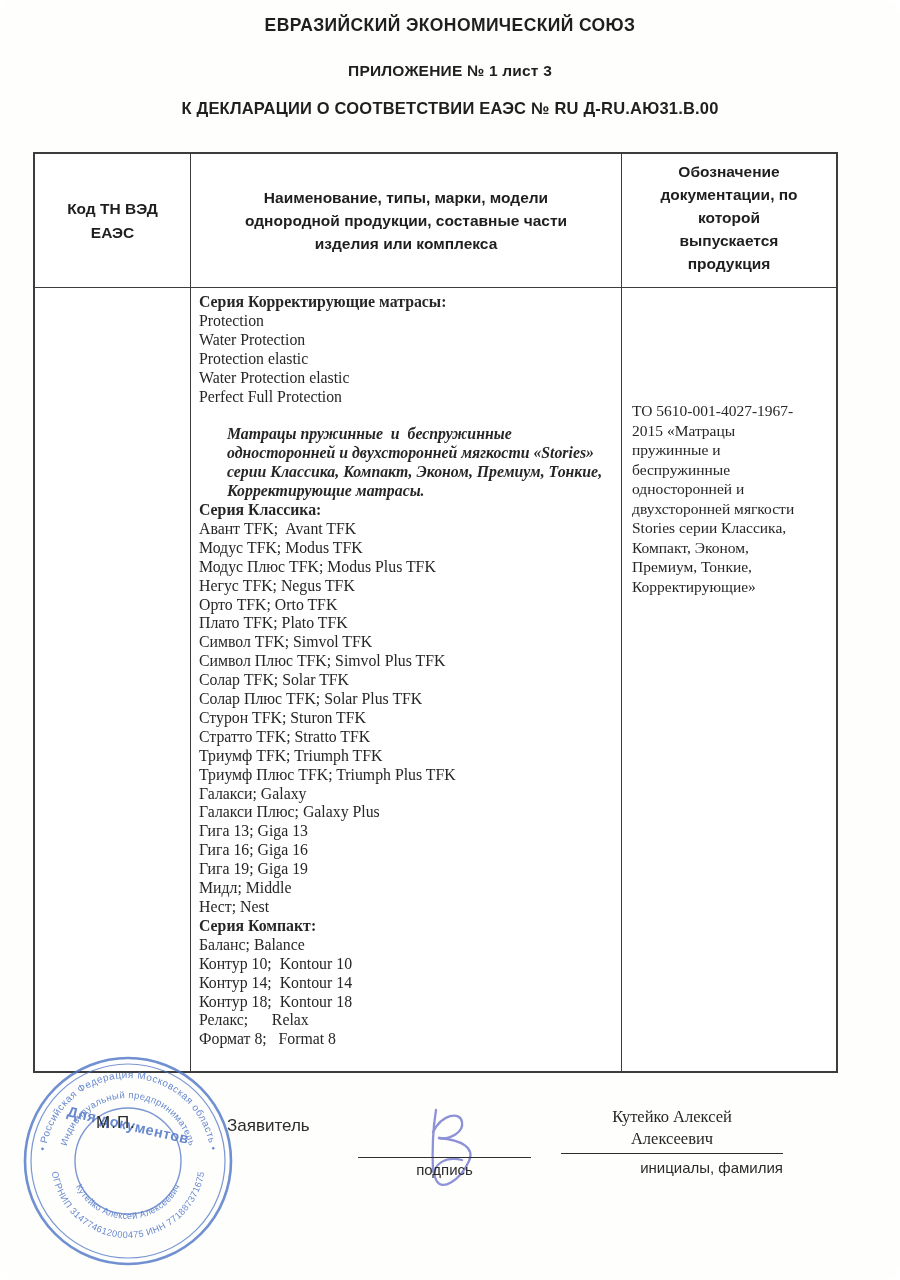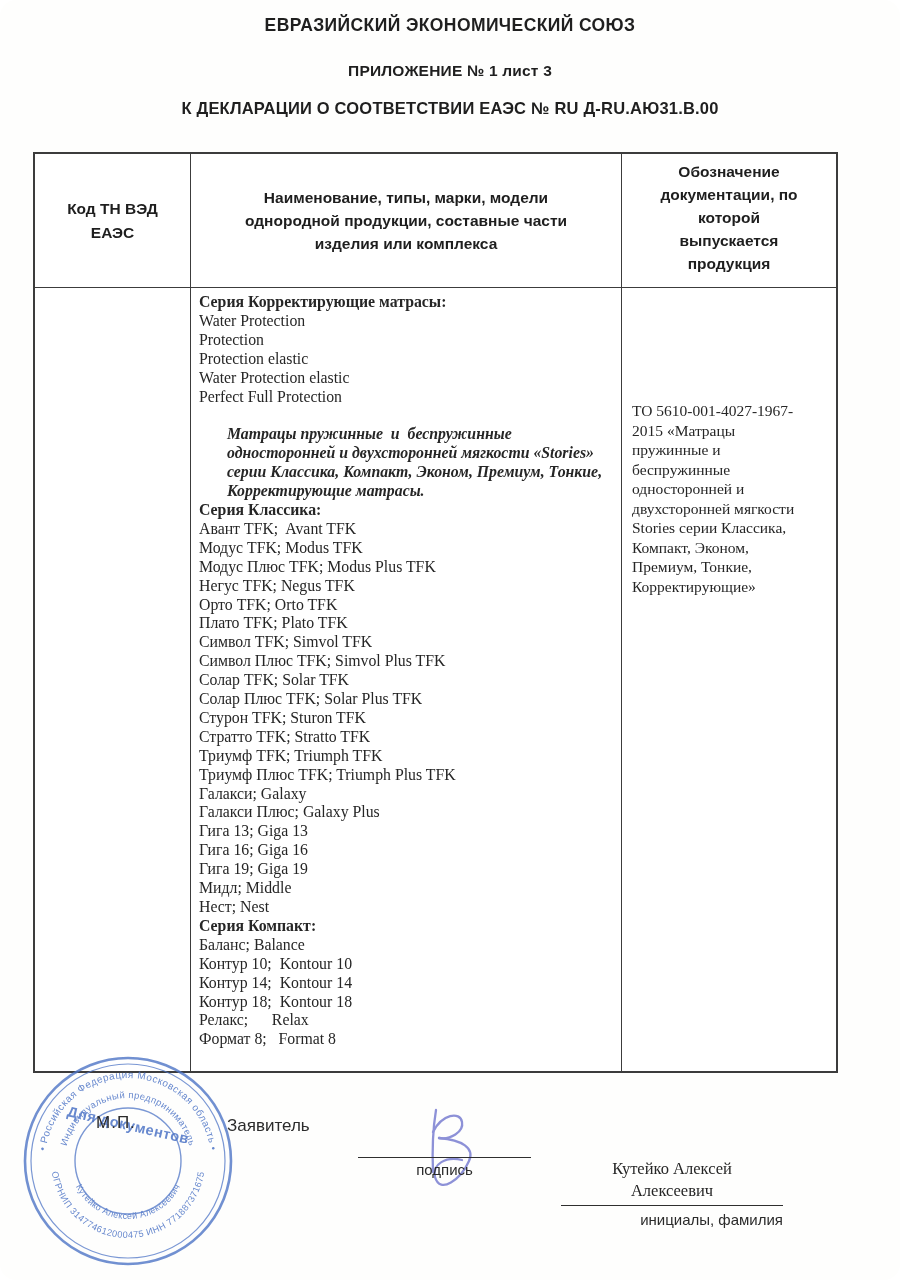--- a/index.html
+++ b/index.html
@@ -45,21 +45,21 @@
   
   .stamp   { position:absolute; left:19px;  top:1052px; }
   .mp      { position:absolute; left:96px;  top:1113px; font-size:17px; color:#2b2b2b; letter-spacing:1px; }
   .applicant { position:absolute; left:227px; top:1116px; font-size:17px; color:#2b2b2b; }
 
   .sig-block { position:absolute; left:358px; top:1107px; width:173px; }
   .sig-block .rule { margin-top:50px; border-top:1.8px solid #2f2f2f; }
   .sig-block .cap  { text-align:center; font-size:15px; margin-top:3px; color:#2b2b2b; }
   .sig-ink   { position:absolute; left:405px; top:1098px; }
 
-  .name-block { position:absolute; left:561px; top:1158px; width:222px; text-align:center;
+  .name-block { position:absolute; left:561px; top:1106px; width:222px; text-align:center;
                 font-family:"Liberation Serif", serif; font-size:16.5px; line-height:22px; color:#262626; }
   .name-block .rule { border-top:1.8px solid #2f2f2f; margin-top:3px; }
   .name-block .cap  { font-family:"Liberation Sans", sans-serif; font-size:15px;
                       margin-top:3px; color:#2b2b2b;text-align:right; }
 </style>
 </head>
 <body>
 
 <div class="page">
 
@@ -77,22 +77,22 @@
     </div>
     <div class="cell head c3">Обозначение
 документации, по
 которой
 выпускается
 продукция</div>
 
     <div class="cell body c1"></div>
     <div class="cell body c2">
         <div class="line bold">Серия Корректирующие матрасы:</div>
+        <div class="line ">Protection</div>
         <div class="line ">Water Protection</div>
-        <div class="line ">Protection</div>
         <div class="line ">Protection elastic</div>
         <div class="line ">Water Protection elastic</div>
         <div class="line ">Perfect Full Protection</div>
         <div class="line ">&nbsp;</div>
         <div class="line bold-italic">Матрацы пружинные  и  беспружинные</div>
         <div class="line bold-italic">односторонней и двухсторонней мягкости «Stories»</div>
         <div class="line bold-italic">серии Классика, Компакт, Эконом, Премиум, Тонкие,</div>
         <div class="line bold-italic">Корректирующие матрасы.</div>
         <div class="line bold">Серия Классика:</div>
         <div class="line ">Авант TFK;  Avant TFK</div>

